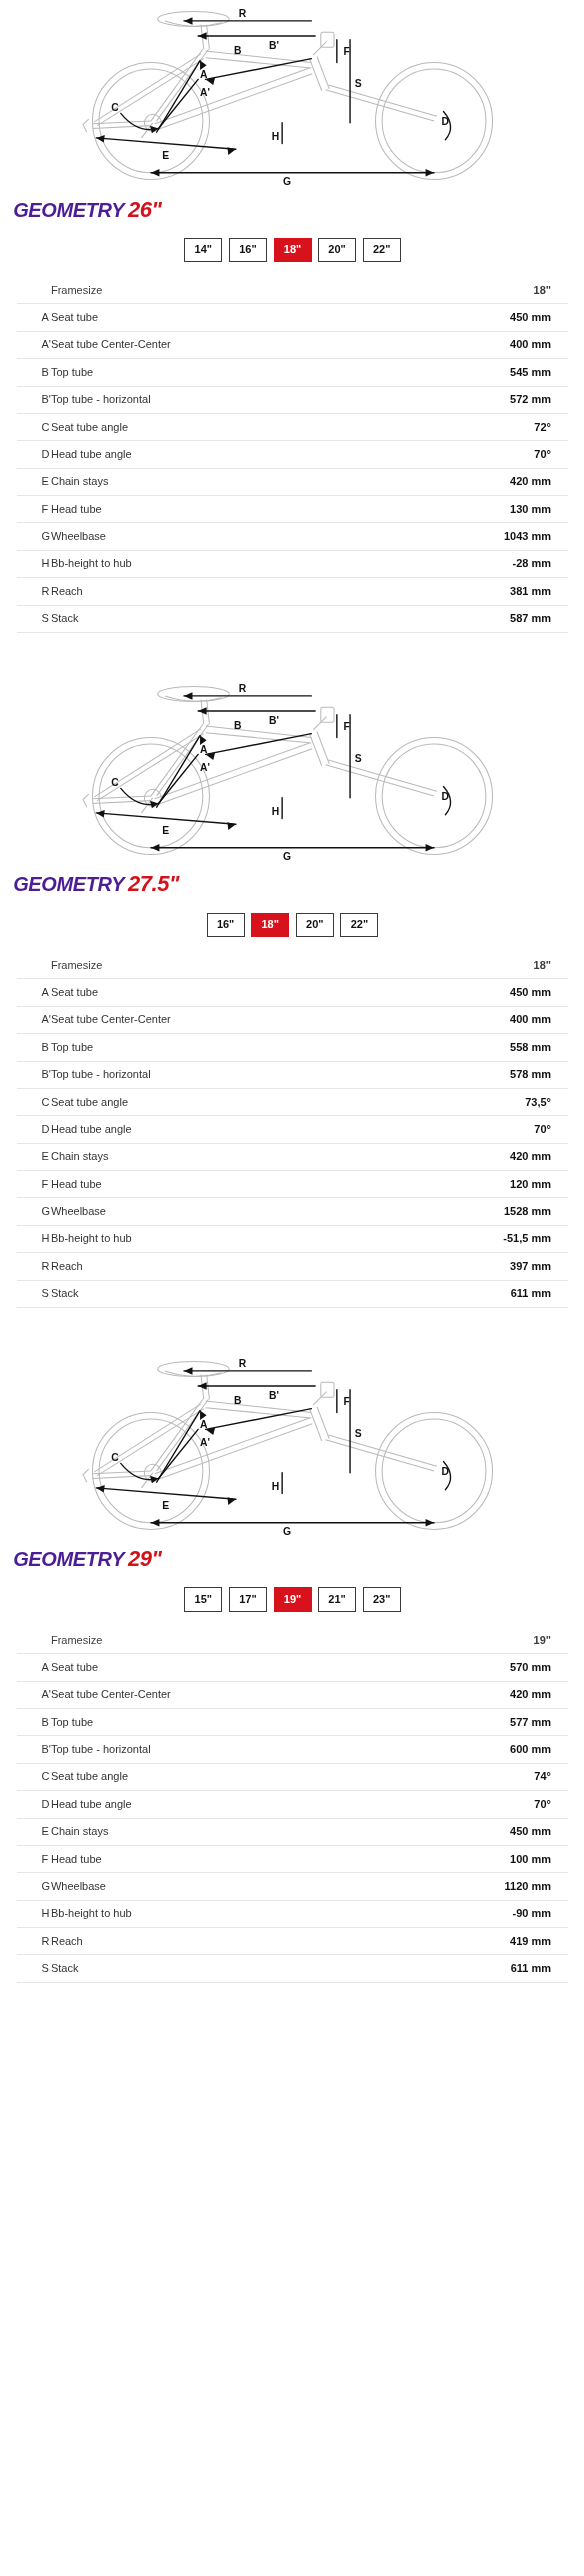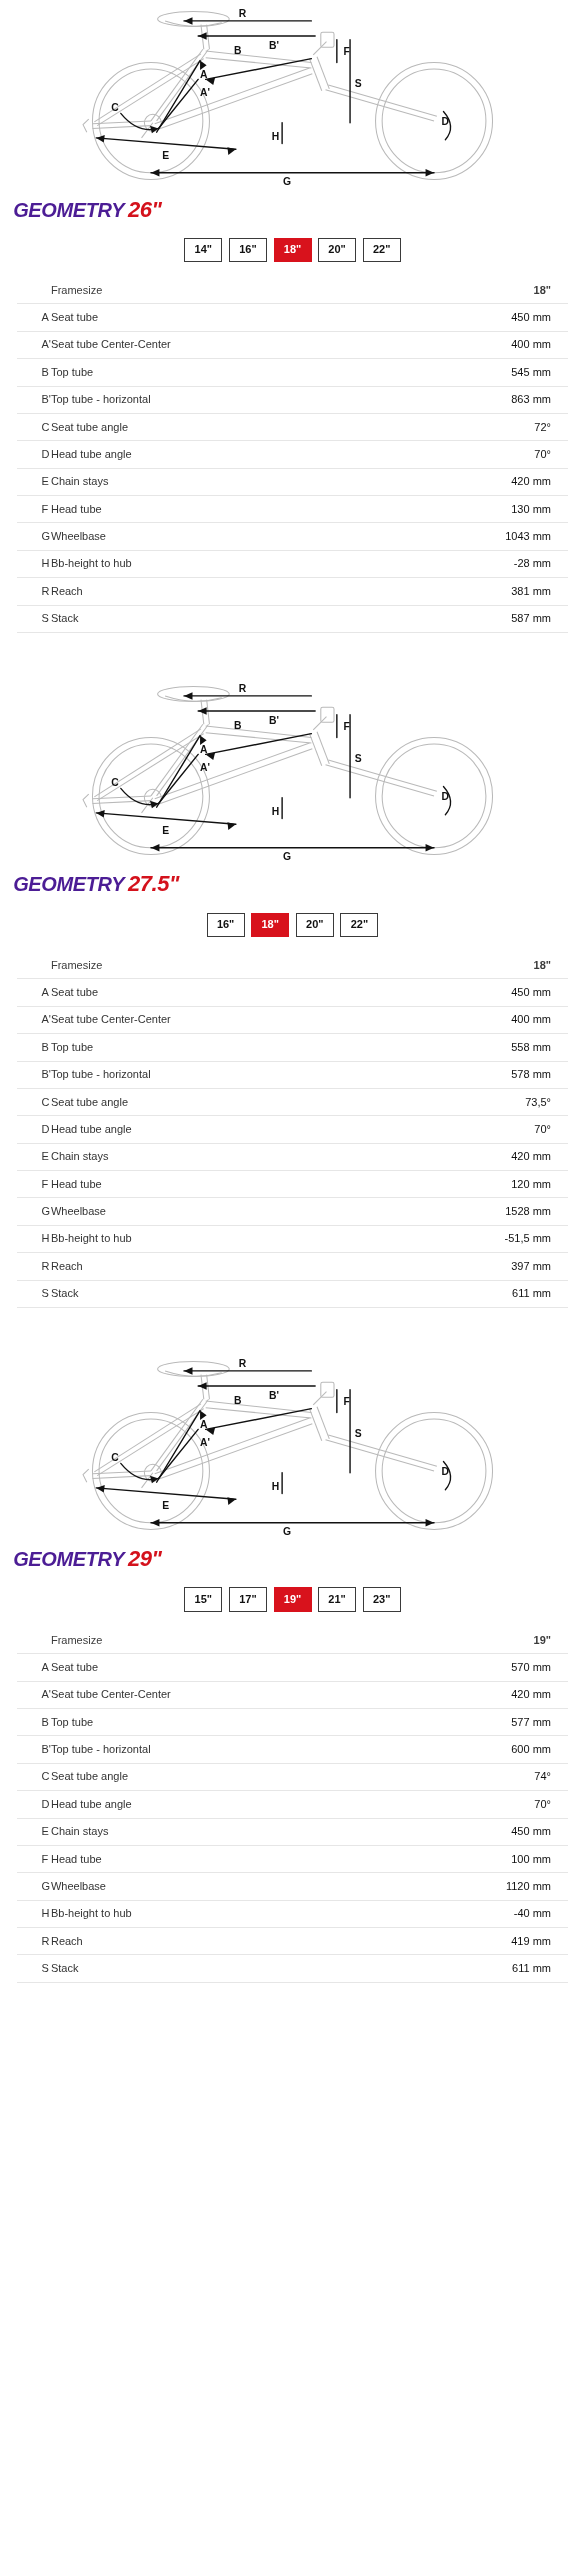--- a/index.html
+++ b/index.html
@@ -91,21 +91,21 @@
     width: 28px;
     padding-left: 24.5px !important;
     color: #333333;
     font-size: 11px;
   }
   .col-label {
     color: #333333;
   }
   .col-val {
     text-align: right;
-    font-weight: 400;
+    font-weight: 700;
     color: #111111;
     padding-right: 17px !important;
     white-space: nowrap;
   }
   .head-row .col-label { color: #3b3b3b; }
   .head-row .col-val { font-weight: 700; }
 
   .gap-after-table { height: 42px; }
 </style>
 </head>
@@ -242,21 +242,21 @@
             <td class="col-val">400 mm</td>
           </tr>
           <tr>
             <td class="col-key">B</td>
             <td class="col-label">Top tube</td>
             <td class="col-val">545 mm</td>
           </tr>
           <tr>
             <td class="col-key">B'</td>
             <td class="col-label">Top tube - horizontal</td>
-            <td class="col-val">863 mm</td>
+            <td class="col-val">572 mm</td>
           </tr>
           <tr>
             <td class="col-key">C</td>
             <td class="col-label">Seat tube angle</td>
             <td class="col-val">72°</td>
           </tr>
           <tr>
             <td class="col-key">D</td>
             <td class="col-label">Head tube angle</td>
             <td class="col-val">70°</td>
@@ -641,21 +641,21 @@
             <td class="col-val">100 mm</td>
           </tr>
           <tr>
             <td class="col-key">G</td>
             <td class="col-label">Wheelbase</td>
             <td class="col-val">1120 mm</td>
           </tr>
           <tr>
             <td class="col-key">H</td>
             <td class="col-label">Bb-height to hub</td>
-            <td class="col-val">-40 mm</td>
+            <td class="col-val">-90 mm</td>
           </tr>
           <tr>
             <td class="col-key">R</td>
             <td class="col-label">Reach</td>
             <td class="col-val">419 mm</td>
           </tr>
           <tr>
             <td class="col-key">S</td>
             <td class="col-label">Stack</td>
             <td class="col-val">611 mm</td>

